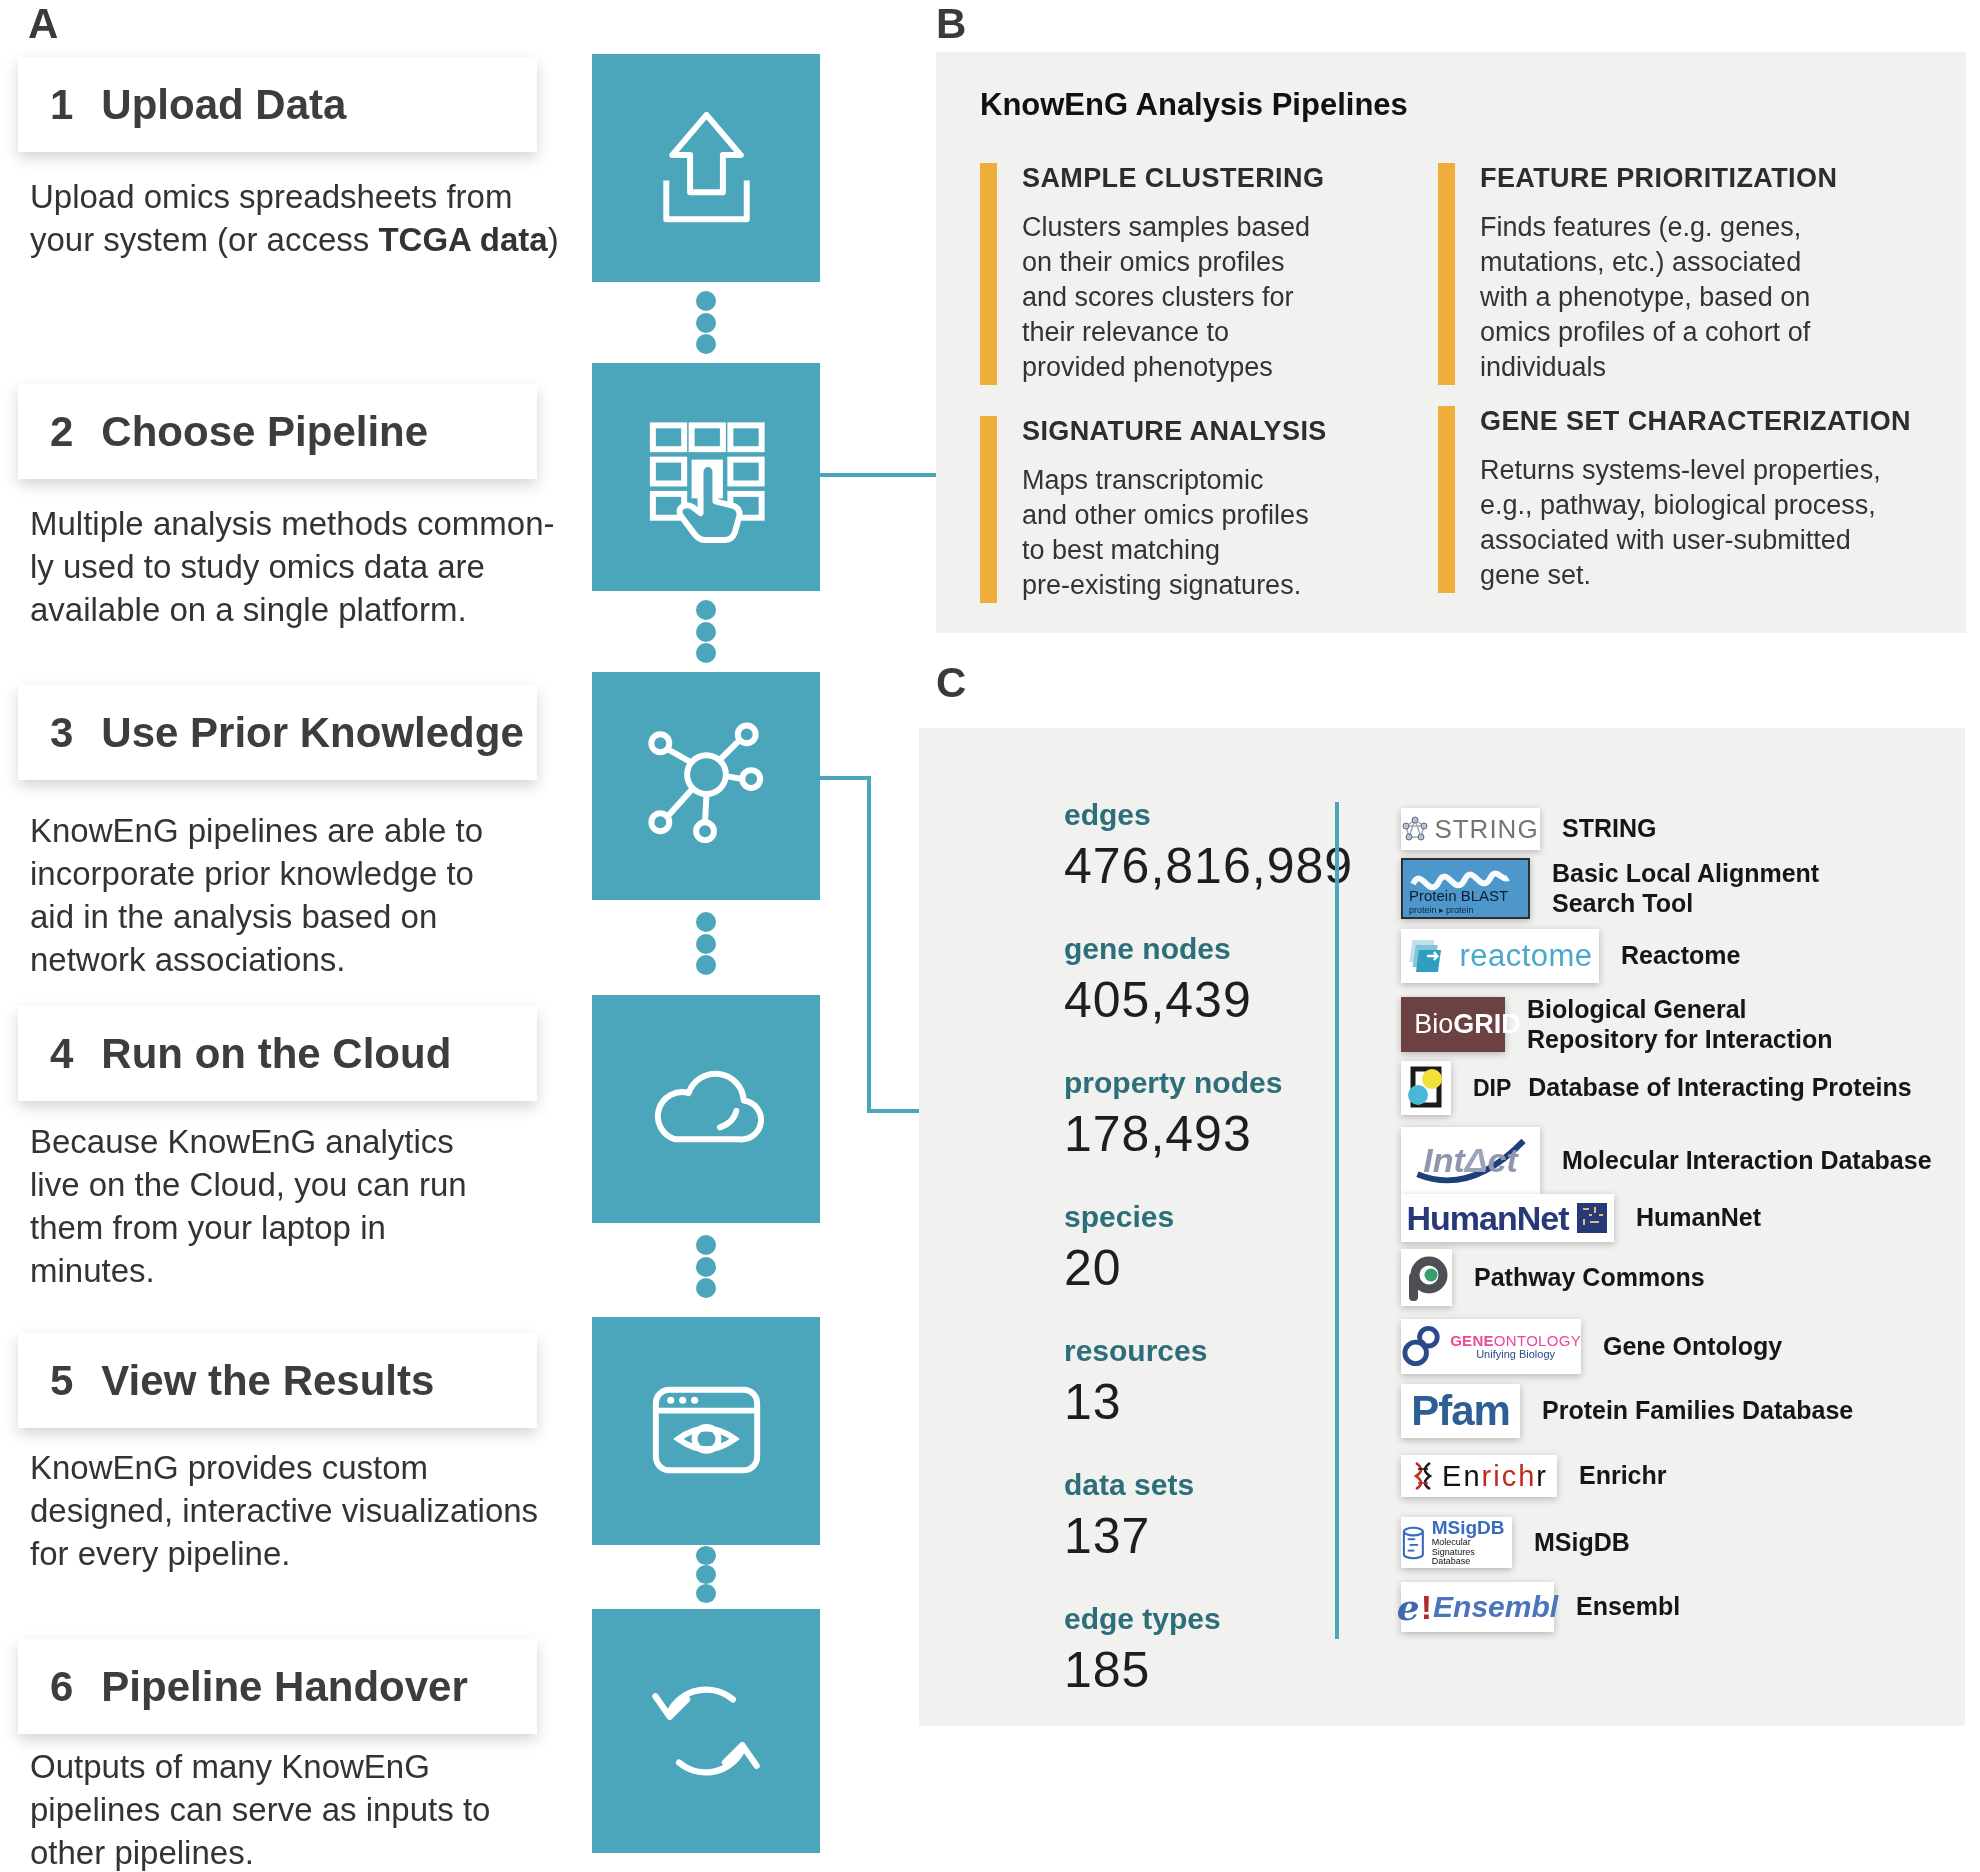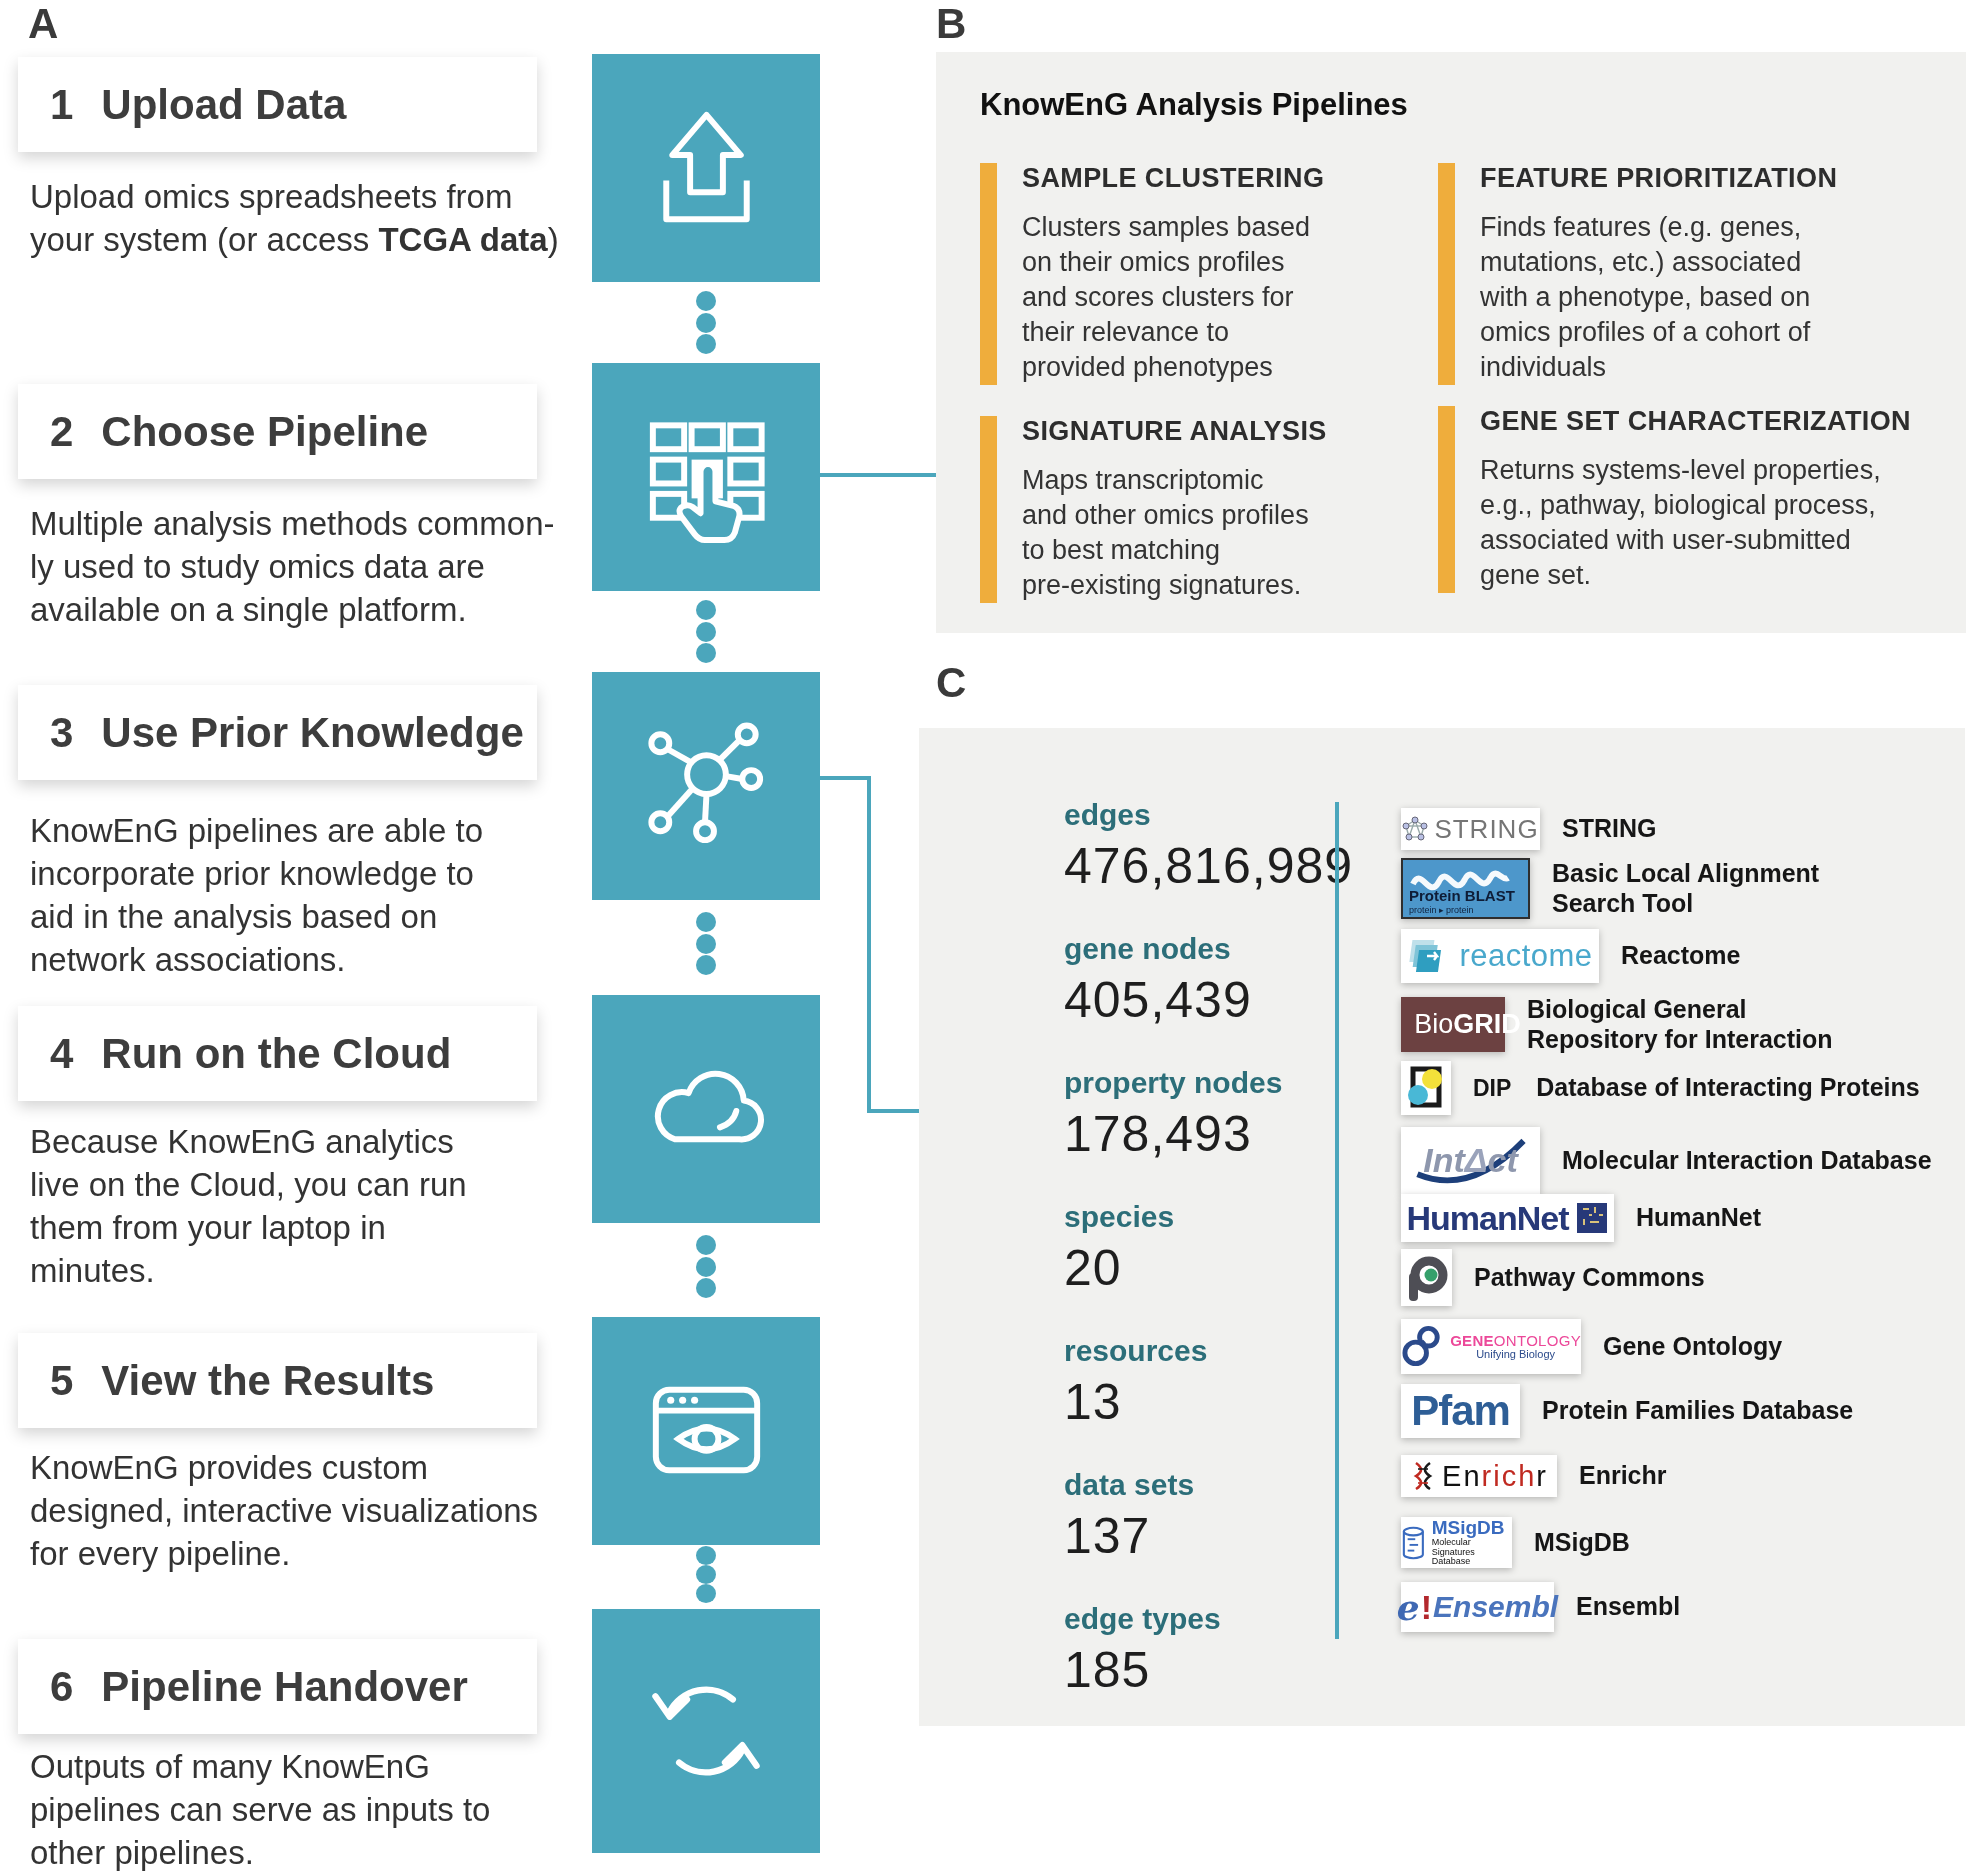--- a/index.html
+++ b/index.html
@@ -43,21 +43,21 @@
   .res-row{position:absolute;left:1401px;display:flex;align-items:center;gap:22px;}
   .res-label{font-size:25px;font-weight:bold;color:#161616;line-height:1.18;white-space:pre-line;}
   .logo{background:#fff;box-shadow:0 2px 7px rgba(0,0,0,.25);display:flex;align-items:center;
         justify-content:center;box-sizing:border-box;flex-shrink:0;}
 
   .logo-string{width:139px;height:42px;gap:6px;}
   .string-text{font-size:26px;color:#757575;letter-spacing:1px;}
 
   .logo-blast{width:129px;height:61px;background:#4D97CB;border:2px solid #2e2e2e;
               position:relative;overflow:hidden;}
-  .blast-title{position:absolute;left:6px;bottom:13px;font-size:15px;font-weight:bold;color:#0e1c36;}
+  .blast-title{position:absolute;left:6px;bottom:13px;font-size:15px;font-weight:normal;color:#0e1c36;}
   .blast-sub{position:absolute;left:6px;bottom:2px;font-size:9px;color:#10233f;}
   .blast-helix{position:absolute;left:4px;top:2px;}
 
   .logo-reactome{width:198px;height:54px;gap:8px;}
   .reactome-text{font-size:31px;color:#49A8CC;letter-spacing:0.5px;}
 
   .logo-biogrid{width:104px;height:55px;background:#6C4141;padding-left:29px;}
   .biogrid-text{font-size:27px;color:#fff;}
   .biogrid-text b{font-weight:bold;}
 
@@ -412,21 +412,21 @@
   <div class="res-row" style="top:1061px">
     <div class="logo logo-dip">
       <svg width="42" height="46" viewBox="0 0 42 46">
         <rect x="8" y="4" width="26" height="36" fill="none" stroke="#1a1a1a" stroke-width="5"></rect>
         <circle cx="27" cy="14" r="10" fill="#F3E13A"></circle>
         <circle cx="13" cy="30" r="10" fill="#49B8D6"></circle>
       </svg>
     </div>
     <div class="res-label" style="white-space:nowrap">
       <span style="font-size:23px">DIP</span>
-      <span style="margin-left:18px">Database of Interacting Proteins</span>
+      <span style="margin-left:10px">Database of Interacting Proteins</span>
     </div>
   </div>
 
   <div class="res-row" style="top:1127px">
     <div class="logo logo-intact">
       <svg class="intact-arc" width="127" height="55" viewBox="0 0 128 56">
         <path d="M10 40 Q 64 62 118 6" fill="none" stroke="#1D3F7A" stroke-width="6"></path>
       </svg>
       <span class="intact-text"><span>Int</span><span class="delta">Δ</span><span>ct</span></span>
     </div>

